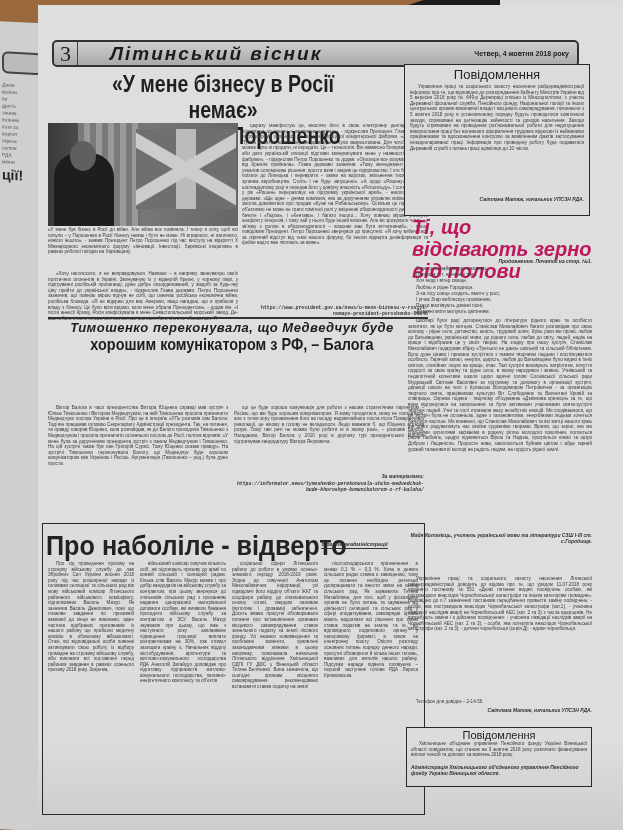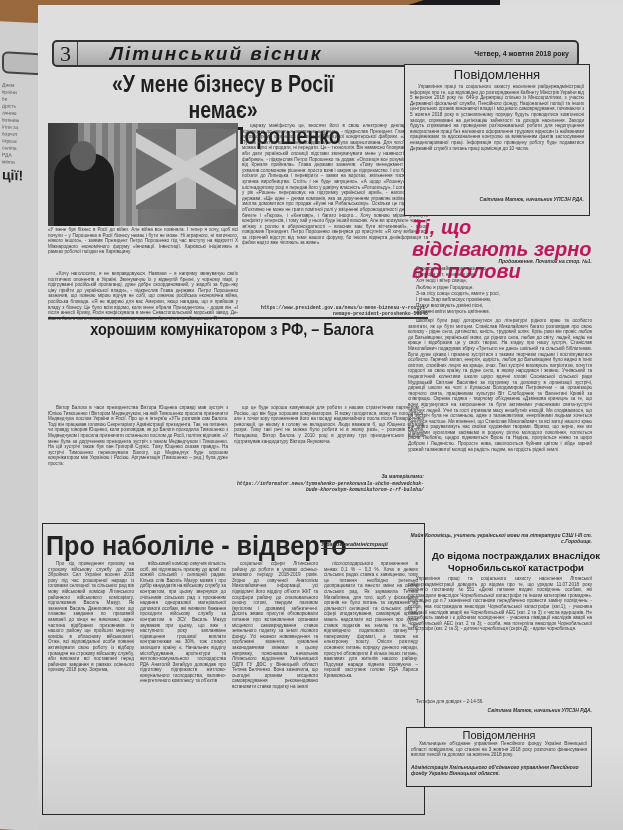--- a/index.html
+++ b/index.html
@@ -89,20 +89,21 @@
   </div>
 
   <div class="txt caption" style="left:10px; top:222px; width:190px; height:44px;">«У мене був бізнес в Росії до війни. Але війна все поміняла. І тепер я хочу, щоб всі почули – у Порошенка в Росії бізнесу немає і бути не може. Ні аграрного, ні паточного, ніякого іншого», - заявив Президент Петро Порошенко під час виступу на відкритті X Міжнародного економічного форуму «Інновації. Інвестиції. Харківські ініціативи» в рамках робочої поїздки на Харківщину.</div>
   <div class="txt" style="left:10px; top:266px; width:190px; height:49px; text-indent:8px;">«Хочу наголосити, я не виправдовуюся. Навпаки – я напряму звинувачую своїх політичних опонентів в Україні. Звинувачую їх у відвертій брехні, у чорному піарі, у підігруванні російській пропаганді, дуже добре скоординований, у жадобі за будь-яку ціну прийти до української влади», - підкреслив Глава держави. Петро Порошенко зазначив, що повною мірою відчув не собі, що означає російська економічна війна, російська блокада. «Я не відкрию для вас Америки, якщо нагадаю, що я прийшов у владу з бізнесу. Це було всім відомо, коли мене обрали Президентом», - додав він. «І після анексії Криму, Росія конфіскувала в мене Севастопольський морський завод. Де-факто його в мене немає, але оцупантам дарувати його ніхто не збирається. Я</div>
   <div class="txt" style="left:204px; top:118px; width:186px; height:186px; text-indent:8px;">цюразу маніфестую це, вносячи його в свою електронну декларацію, яку, відповідно до закону, я заповнюю щорічно», - підкреслив Президент. Глава держави також окремо зупинився на питанні Липецької кондитерської фабрики. «За наказом Путіна як актив вона з перших днів агресії була заарештована. Для чого? Щоб її не можна було ні продати, ні передати. Це – технологія. Він навмисно блокував її продаж, аби дати українській опозиції підстави звинувачувати мене у наявності Липецької фабрики», - підкреслив Петро Порошенко та додав: «Опозиція все розуміла, але пас від Кремля прийняла». Глава держави зазначив: «Тому менеджмент «Рошену» ухвалив соломонове рішення: просто взяв і закрив це підприємство. І хто бажає, може поїхати до Липецька і перевірити – замки на воротах, звільнення тисячі людей і зупинка виробництва. Стоїть і не буде запущено». «А щодо «Рошену», то ще у шістнадцятому році я передав його у довірчу власність «Ротшильду». І сотні мільйонів у рік «Рошен» перераховує на підтримку української армії», - наголосив Глава держави. «Ще одне – днями компанія, яка за дорученням управляє моїми активами, змогла домовитися про продаж «Кузні на Рибальському». Оскільки це підприємство об'єктивно не може не грати помітної ролі у зміцненні обороноздатності держави – ви бачите і «Гюрза», і «Кентавр», і багато іншого... Хочу повною мірою уникнути конфлікту інтересів, і тому хай у нього буде інший власник. Але ви зрозумієте чому – у зв'язку з роллю в обороноздатності – власник має бути вітчизняний», - також повідомив Президент. Петро Порошенко звернувся до присутніх: «Я хочу вибачитися за ліричний відступ від теми нашого форуму, бо інколи відверта дезінформація та фейки надто вже чіпляють за живе».</div>
   <div class="link" style="left:204px; top:300px; width:186px;">https://www.president.gov.ua/news/u-mene-biznesu-v-rosiyi-nemaye-prezident-poroshenko-50046</div>
 
   <div class="rule" style="left:10px; top:312px; width:380px;"></div>
 
   <div class="h-timo">
+    <span class="l1">Тимошенко переконувала, що Медведчук буде</span>
     <span class="l2">хорошим комунікатором з РФ, – Балога</span>
   </div>
   <div class="txt" style="left:10px; top:400px; width:180px; height:112px; text-indent:8px;">Віктор Балога в часи президентства Віктора Ющенка справді мав зустріч з Юлією Тимошенко і Віктором Медведчуком, на якій Тимошенко просила призначити Медведчука послом України в Росії. Про це в інтерв'ю «УП» розповів сам Балога. Тоді він працював головою Секретаріату Адміністрації президента. Так, на питання, чи правду говорив Ющенко, коли розповідав, як до Балоги проходила Тимошенко з Медведчуком і просила призначити останнього послом до Росії, політик відповів: «У мене була за дорученням президента зустріч з паном Медведчуком і Тимошенко. На цій зустрічі також був пан Григорій Суркіс. Тому Ющенко сказав правду». На зустрічі Тимошенко переконувала Балогу, що Медведчук буде хорошим комунікатором між Україною і Росією. Аргументація (Тимошенко – ред.) була дуже проста:</div>
   <div class="txt" style="left:196px; top:400px; width:190px; height:62px; text-indent:8px;">що це буде хороша комунікація для роботи з нашим стратегічним партнером – Росією, що він буде хорошим комунікатором. Я можу погодитися, можу не погодитися, але з точки зору призначення його на посаду надзвичайного посла після Помаранчевої революції, це нікому в голову не вкладалося. Люди вважали б, що Ющенко втратив розум. Тому такі речі не можна було робити ні в якому разі», – розповів Балога. Нагадаємо, Віктор Балога у 2010 році в другому турі президентських виборів підтримував кандидатуру Віктора Януковича.</div>
   <div class="sig" style="position:absolute; left:196px; top:468px; width:190px;">За матеріалами:</div>
   <div class="link" style="left:196px; top:476px; width:190px; font-style:italic;">https://informator.news/tymoshenko-perekonuvala-shcho-medvedchuk-bude-khoroshym-komunikatorom-z-rf-baloha/</div>
 
   <div class="box" style="left:4px; top:518px; width:383px; height:292px;"></div>
   <div class="h-nabol">Про наболіле - відверто</div>
   <div class="rayon-tag">У райдержадміністрації</div>
@@ -125,21 +126,20 @@
     <div>Хоч іноді і вітер свище,</div>
     <div>Люблю я рідне Городище.</div>
     <div>З-за лісу сонце сходить, вмите у росі,</div>
     <div>І річка Згар виблискує промінням,</div>
     <div>Птахи виспівують дзвінкі пісні,</div>
     <div>Духмяні квіти милують цвітінням.</div>
   </div>
   <div class="txt" style="left:370px; top:313px; width:184px; height:213px; text-indent:8px;">Школярі були раді доторкнутися до літератури рідного краю та особисто запитати, як це бути митцем. Станіслав Миколайович багато розповідав про свою колиску - рідне село, дитинство, юність, трудовий шлях. Крізь роки він проніс любов до Батьківщини, української мови, до рідного села, любов до світу, людей, надію на краще і відобразив це у своїх творах. На згадку про нашу зустріч, Станіслав Миколайович подарував збірку «Третього не дано» шкільній та сільській бібліотекам. Було дуже цікаво і приємно зустрітися з такими творчими людьми і поспілкуватися особисто. Гарячий запал, енергія, щирість, любов до Батьківщини було видно в їхніх світлих, спокійних лицях на краще, очах. Такі зустрічі виховують патріотизм, почуття гордості за свою країну та рідне село, в якому народився і живеш. Учнівський та педагогічний колективи школи щиро вдячні голові Сосніаської сільської ради Мудрацькій Світлані Василівні за підтримку та допомогу в організації зустрічі, дирекції школи на чолі з Кулаєсьм Володимиром Петровичем - за організацію творчого свята, працівникам культури Віт Слободяник та Валентині Кривій за співпрацю. Окрема подяка - творчому об'єднанню «Дзвінкова криниця» за те, що вони відгукнулися на запрошення та були активними учасниками свята-зустрічі творчих людей. Учні та гості отримали масу незабутніх емоцій. Ми сподіваємося, що ця зустріч була не останньою, адже з талановитими, енергійними людьми хочеться бачитися частіше. Ми впевнені, що Станіслав Миколайович та всі митці нашого краю ще довго радуватимуть нас своїми художніми творами. Віримо, що зерно, яке ми спільними зусиллями засіваємо в родючу ріллю молодого покоління, поллється рясно Любов'ю, щедро підживиться Вірою та Надією, прогріється ніжно та щиро Добром і Людяністю. Проросте нива, заколоситься буйним цвітом і зійде гарний урожай талановитої молоді на радість людям, на гордість рідної землі.</div>
   <div class="sig" style="position:absolute; left:370px; top:527px; width:184px;">Майя Коломієць, учитель української мови та літератури СЗШ І-ІІІ ст. с.Городище.</div>
 
-  <div class="h-chern">До відома постраждалих внаслідок Чорнобильської катастрофи</div>
   <div class="txt" style="left:370px; top:571px; width:184px; height:122px; text-indent:8px;">Управління праці та соціального захисту населення Літинської райдержадміністрації доводить до відома про те, що урядом 11.07.2018 року прийнято постанову №551 «Деякі питання видачі посвідчень особам, які постраждали внаслідок Чорнобильської катастрофи та іншим категоріям громадян». Відповідно до п.7 зазначеної постанови передбачено провести заміну посвідчень: - особи, яка постраждала внаслідок Чорнобильської катастрофи (кат.1); - учасника ліквідації наслідків аварії на Чорнобильській АЕС (кат. 2 та 3) з числа вдерщиків. Не потребують заміни і є дійсними посвідчення: - учасника ліквідації наслідків аварії на Чорнобильській АЕС (кат. 2 та 3); - особи, яка потерпіла внаслідок Чорнобильської катастрофи (кат. 2 та 3); - дитини чорнобильця (серія Д); - вдови чорнобильця.</div>
   <div class="txt" style="left:378px; top:694px; width:176px;">Телефон для довідок – 2-14-56.</div>
   <div class="sig" style="position:absolute; left:370px; top:702px; width:184px;">Світлана Матюк, начальник УПСЗН РДА.</div>
 
   <div class="box" style="left:368px; top:722px; width:186px; height:60px; padding:1px 4px;">
     <div class="box-title" style="font-size:11px;">Повідомлення</div>
     <div class="txt" style="position:relative; height:23px; text-indent:8px;">Хмільницьке об'єднане управління Пенсійного фонду України Вінницької області повідомляє, що станом на 3 жовтня 2018 року розпочато фінансування виплат пенсій та допомог за жовтень 2018 року.</div>
     <div class="sig" style="text-align:left;">Адміністрація Хмільницького об'єднаного управління Пенсійного фонду України Вінницької області.</div>
   </div>
 

